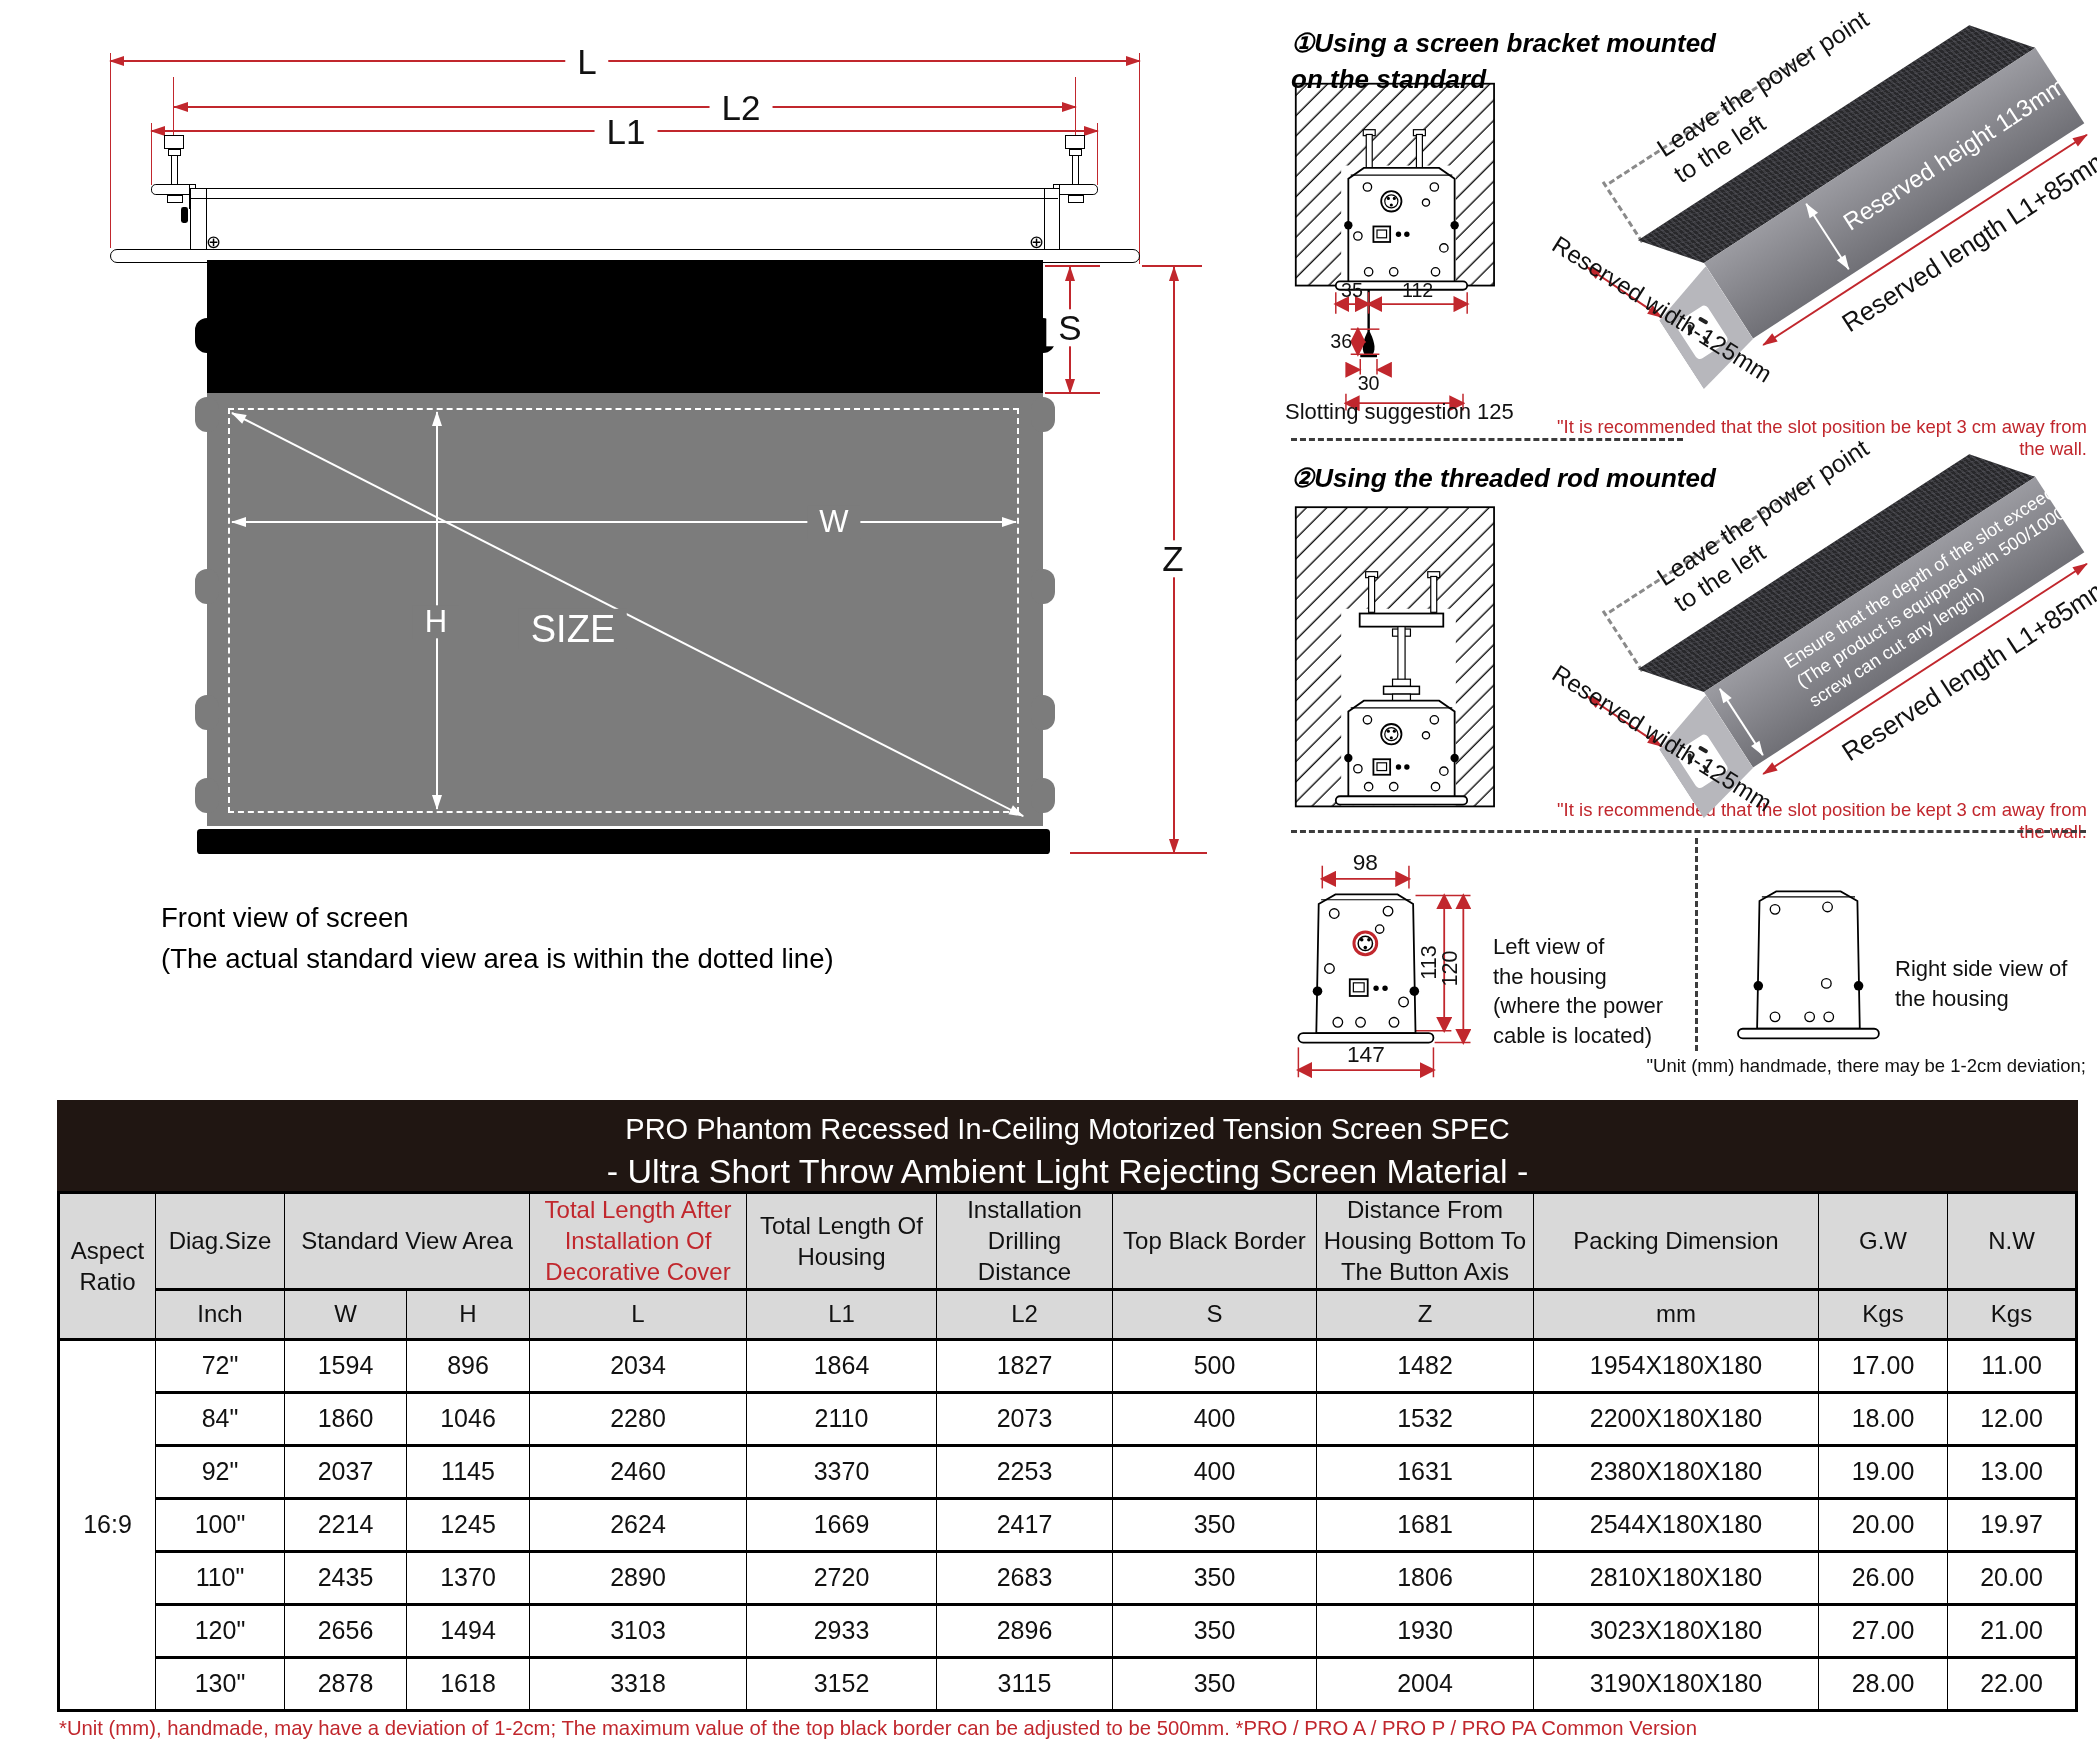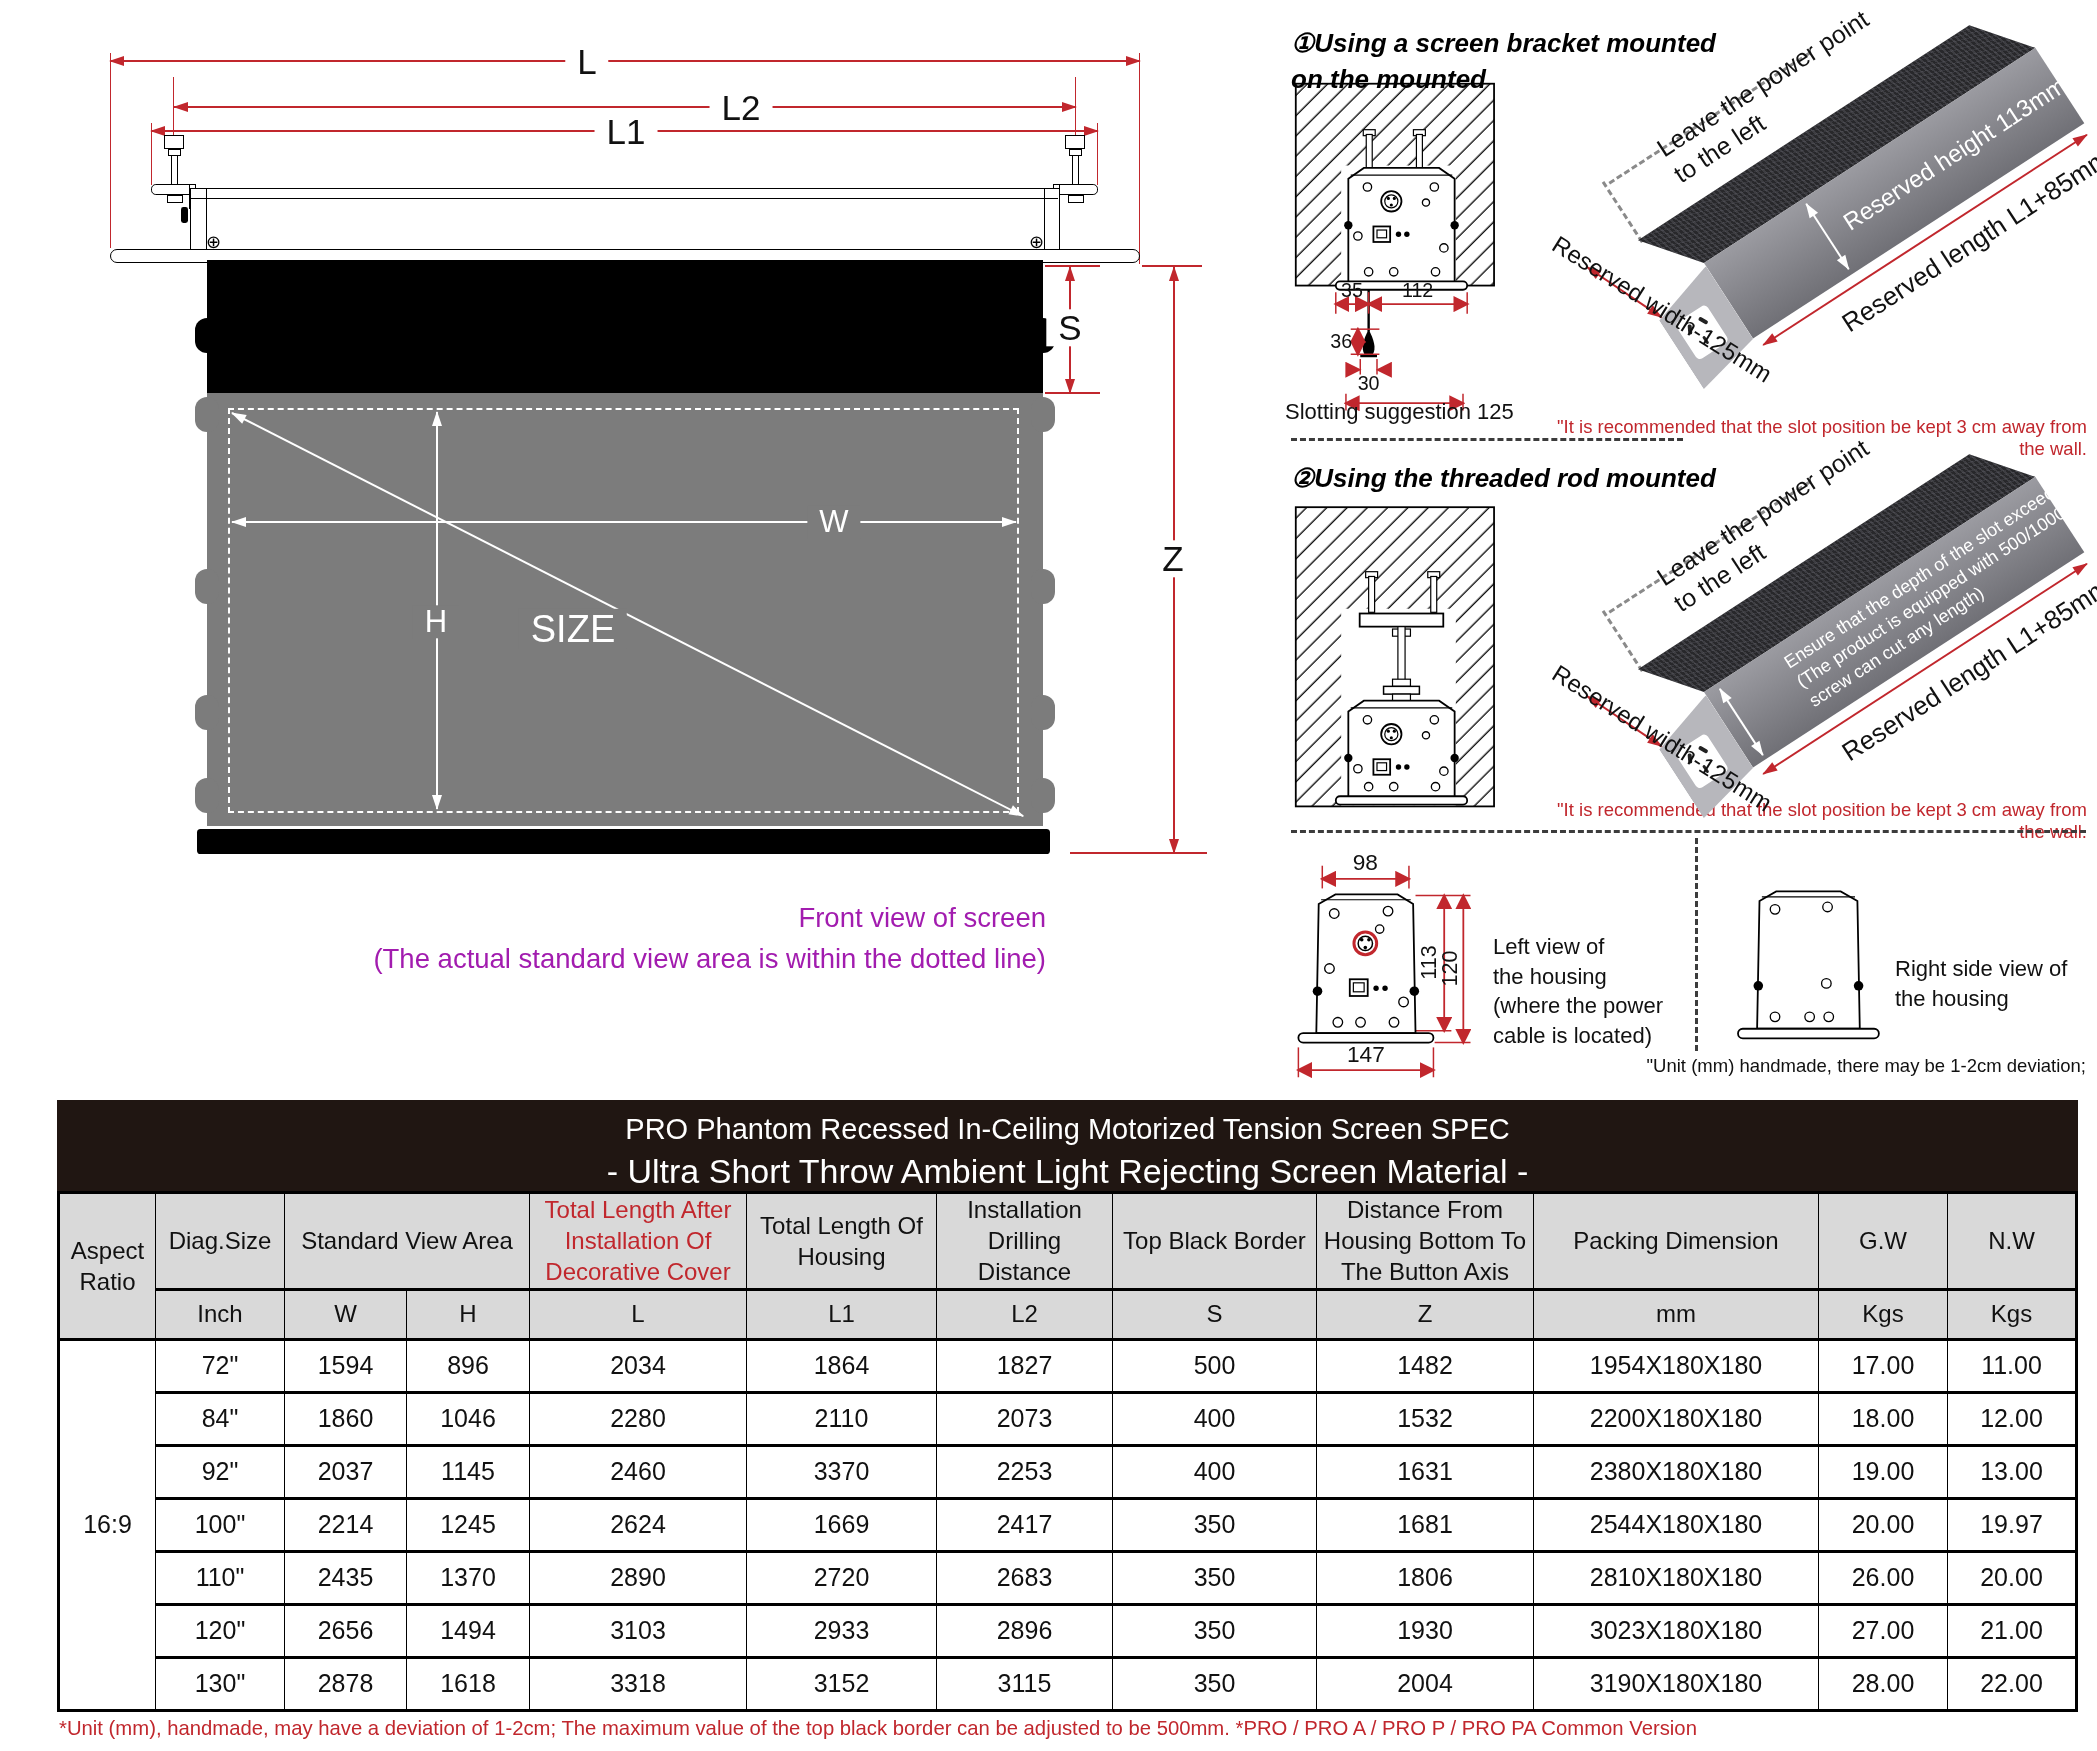--- a/index.html
+++ b/index.html
@@ -24,21 +24,21 @@
   .dim-label{position:absolute;transform:translate(-50%,-50%);font-size:35px;line-height:1;
     background:#fff;color:#111;padding:1.2px 12px;white-space:nowrap}
   .on-gray{background:#7c7c7c;color:#fff;font-size:31px}
   
   .line-thin{position:absolute;background:#000;height:1.2px}
   .vline-thin{position:absolute;background:#000;width:1.2px}
   .part{position:absolute;background:#fff;border:1.8px solid #000;box-sizing:border-box}
   .tab{position:absolute;width:24px;height:35px;border-radius:17.3px}
   .screw{position:absolute;font-size:18px;color:#000;line-height:1}
   
-  .caption{position:absolute;text-align:right;font-size:27.5px;line-height:1.5;color:#a21caf}
+  .caption{position:absolute;text-align:left;font-size:27.5px;line-height:1.5;color:#000000}
   .sec-heading{position:absolute;font-size:26px;font-weight:bold;font-style:italic;color:#000;line-height:1.4}
   .red-note{position:absolute;color:#c1272d;font-size:18.5px;text-align:right}
   .black-note{position:absolute;color:#111;font-size:18.5px;text-align:right}
   .small-caption{position:absolute;font-size:22px;color:#111;line-height:1.35}
   .dash-h{position:absolute;border-top:3.6px dashed #3c3c3c}
   .dash-v{position:absolute;border-left:3.6px dashed #3c3c3c}
   
   .rot{position:absolute;width:0;height:0;transform:rotate(-33deg)}
   .p-front{position:absolute;left:0;top:0;width:395px;height:90px;
     background:linear-gradient(180deg,#9b9ba1,#707076)}
@@ -153,21 +153,21 @@
   <div class="dlv red au ad" style="left:1173px;top:267px;height:586px"></div>
   <div class="dim-label" style="left:1173px;top:559px">Z</div>
 
   <div class="caption" style="left:161px;top:897px;width:885px">
     <span style="display:block">Front view of screen</span>
     <span style="display:block">(The actual standard view area is within the dotted line)</span>
   </div>
 
   <div class="sec-heading" style="left:1291px;top:25px;width:454px">
     <span style="display:block">①Using a screen bracket mounted</span>
-    <span style="display:block">on the mounted</span>
+    <span style="display:block">on the standard</span>
   </div>
 
   <svg class="abs" style="left:1291px;top:78px" width="215" height="359" viewBox="0 0 360 600">
     <defs>
       <pattern id="hatch1" width="24" height="24" patternUnits="userSpaceOnUse" patternTransform="rotate(45)">
         <line x1="2" y1="0" x2="2" y2="24" stroke="#000" stroke-width="2.2"></line>
       </pattern>
       <marker id="mA1" viewBox="0 0 10 10" refX="8.5" refY="5" markerWidth="9" markerHeight="9" orient="auto-start-reverse">
         <path d="M0,0L10,5L0,10Z" fill="#c1272d"></path>
       </marker>

